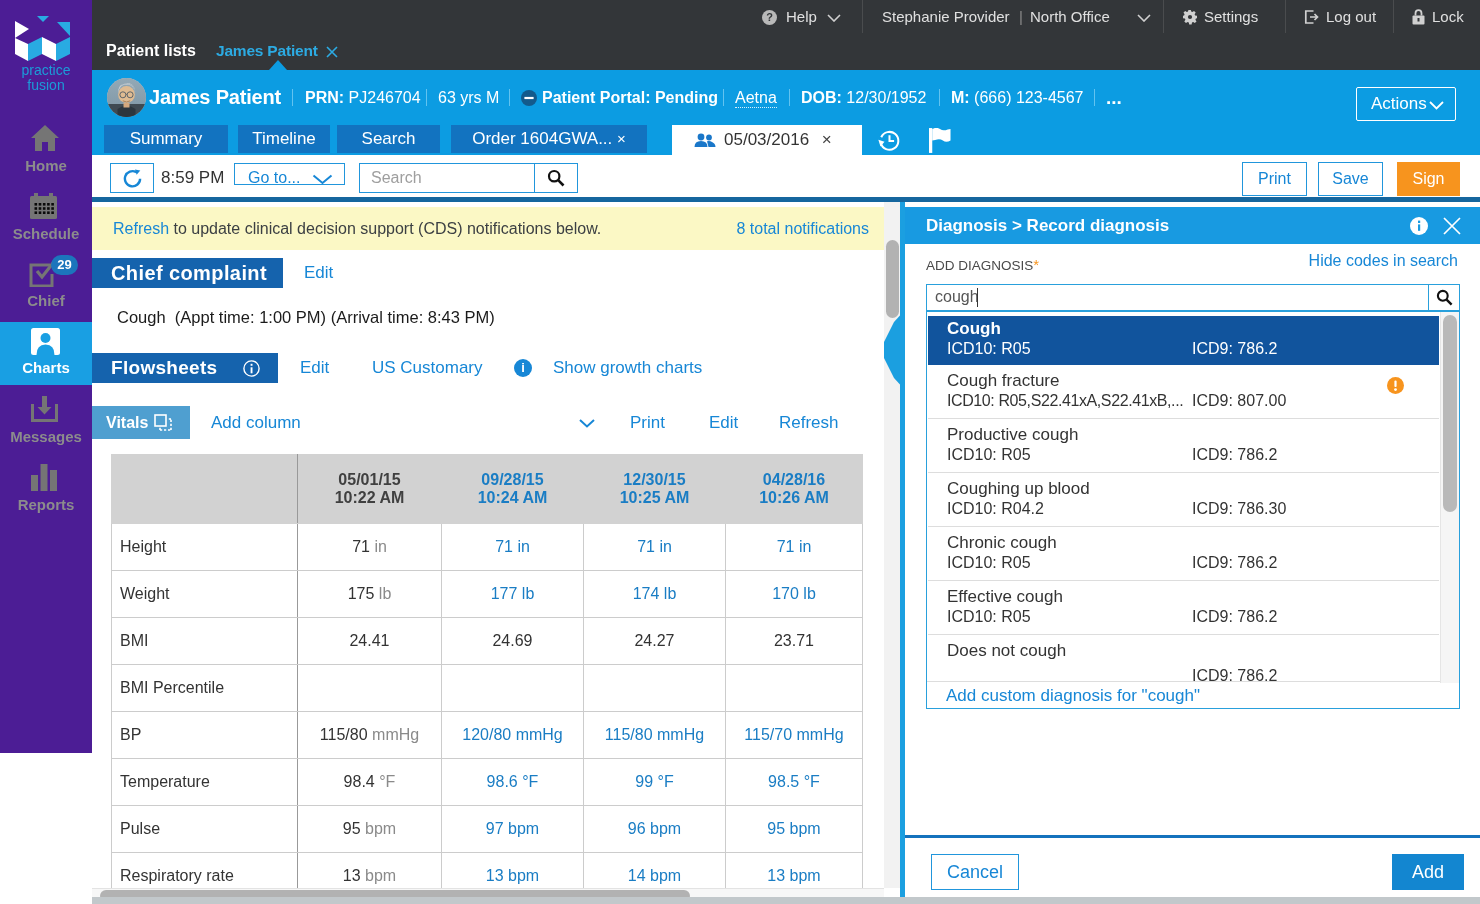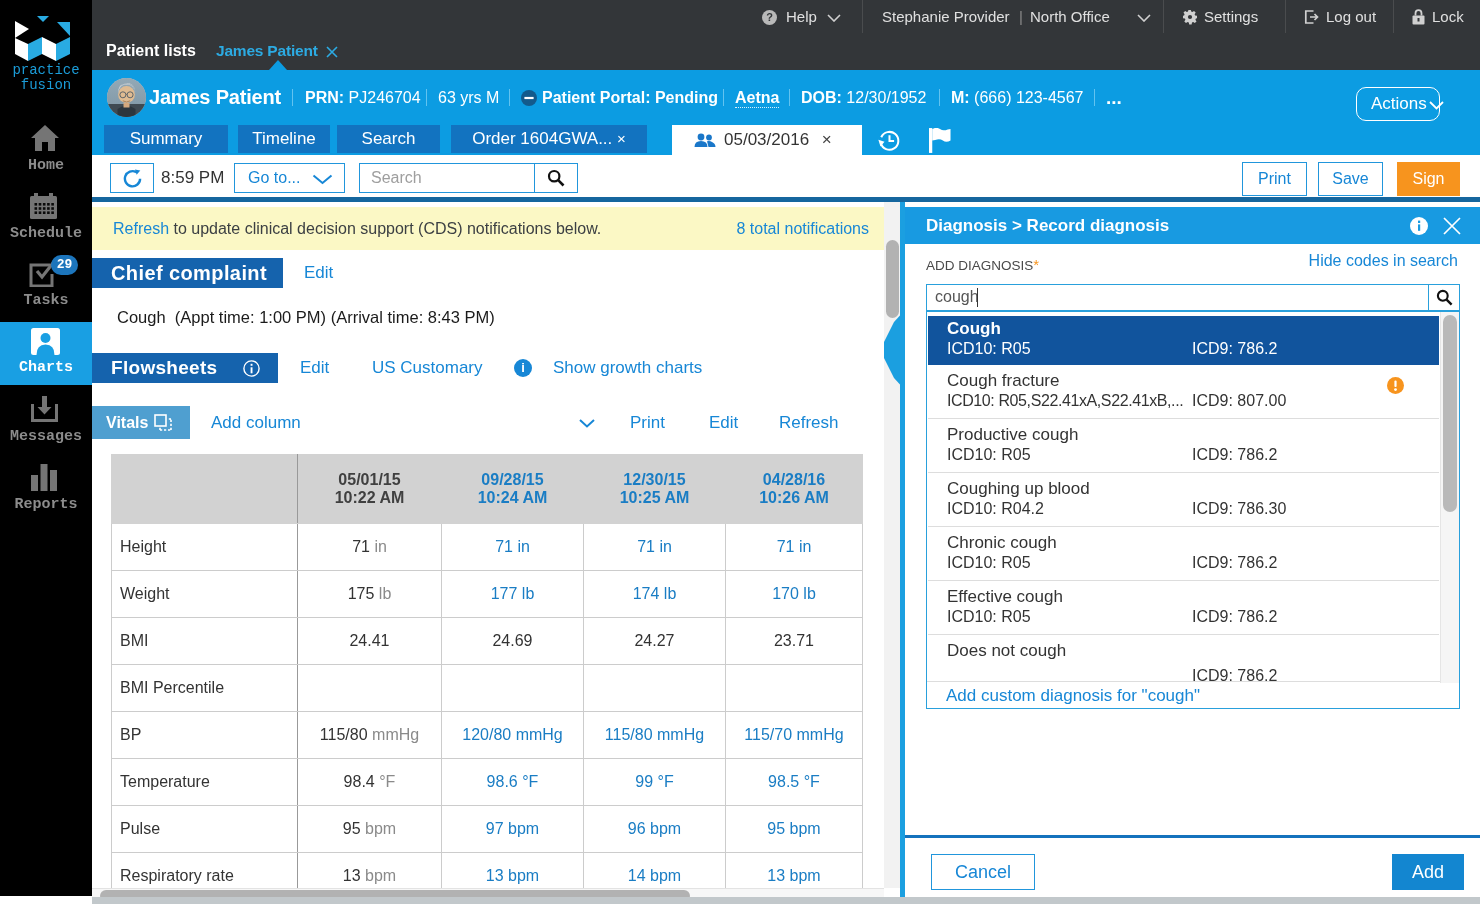--- a/index.html
+++ b/index.html
@@ -44,21 +44,21 @@
 #vtable td.seph { border-right:1px solid #999; }
 .unit { color:#8a8a8a; }
 
 #panel { position:absolute; left:900px; top:202px; width:580px; height:702px; background:#fff; border-left:5px solid #1b9fe0; }
 #phead { position:absolute; left:0; top:5px; width:575px; height:37px; background:#189ae1; color:#fff; font-weight:bold; font-size:17px; line-height:37px; }
 .ditem { position:absolute; left:1px; width:511px; height:53px; background:#fff; border-bottom:1px solid #ddd; }
 .ditem .nm { position:absolute; left:19px; top:5px; font-size:17px; color:#333; }
 .ditem .c10 { position:absolute; left:19px; top:26px; font-size:16px; color:#333; }
 .ditem .c9 { position:absolute; left:264px; top:26px; font-size:16px; color:#333; }
 
-#sidebar { position:absolute; left:0; top:0; width:92px; height:896px; background:#000000;font-family:Liberation Mono, monospace; }
+#sidebar { position:absolute; left:0; top:0; width:92px; height:753px; background:#4c1d95; }
 .navlbl { position:absolute; width:92px; text-align:center; color:#8c8c8c; font-size:15px; font-weight:bold; }
 #bottomstrip { position:absolute; left:92px; top:897px; width:1388px; height:7px; background:#c2c8cb; }
 .vthumb { position:absolute; border-radius:7px; background:#b2b2b2; }
 </style>
 </head>
 <body>
 
 <div id="topbar">
   <svg class="abs" style="left:670px;top:10px;" width="15" height="15" viewBox="0 0 15 15">
       <circle cx="7.5" cy="7.5" r="7.5" fill="#b9b9b9"></circle>
@@ -111,21 +111,21 @@
   <span class="meta" style="left:213px;"><b>PRN:</b> PJ246704</span>
   <span class="bdiv" style="left:334px;"></span>
   <span class="meta" style="left:346px;">63 yrs M</span>
   <span class="bdiv" style="left:417px;"></span>
   <svg class="abs" style="left:429px;top:20px;" width="16" height="16" viewBox="0 0 16 16">
       <circle cx="8" cy="8" r="8" fill="#135a8c"></circle>
       <rect x="3.4" y="6.9" width="9.2" height="2.2" fill="#fff"></rect>
     </svg>
   <span class="meta" style="left:450px; font-weight:bold;">Patient Portal: Pending</span>
   <span class="bdiv" style="left:631px;"></span>
-  <span class="meta" style="left:643px;font-weight:bold;"><span style="border-bottom:1px dotted #d9f0fb; padding-bottom:1px;">Aetna</span></span>
+  <span class="meta" style="left:643px;"><span style="border-bottom:1px dotted #d9f0fb; padding-bottom:1px;">Aetna</span></span>
   <span class="bdiv" style="left:697px;"></span>
   <span class="meta" style="left:709px;"><b>DOB:</b> 12/30/1952</span>
   <span class="bdiv" style="left:847px;"></span>
   <span class="meta" style="left:859px;"><b>M:</b> (666) 123-4567</span>
   <span class="bdiv" style="left:1002px;"></span>
   <span class="meta" style="left:1014px; font-weight:bold; font-size:19px;">...</span>
 </div>
 <div id="avatar">
 <svg width="39" height="39" viewBox="0 0 39 39">
       <defs>
@@ -140,21 +140,21 @@
       <path d="M16.5 25 h6 v4.5 h-6z" fill="#d4a97f"></path>
       <circle cx="19.5" cy="16.5" r="8.4" fill="#debb92"></circle>
       <path d="M11.2 15.5 Q10.6 7.8 16 6 Q19.5 4.7 23.5 6.2 Q28.6 8.2 27.9 15.2 Q28.8 10 25.5 7 Q22 4.2 17.5 5.5 Q12 7.2 11.2 15.5Z" fill="#cdd2d5"></path>
       <path d="M11.2 13.8 Q12.2 6.2 19.5 6 Q26.8 6.2 27.8 13.6 Q26.5 8.6 23.4 7.2 Q19.5 5.6 15.8 7.2 Q12.5 8.8 11.2 13.8Z" fill="#d8dcde"></path>
       <circle cx="15.9" cy="16.8" r="3" fill="none" stroke="#5f6569" stroke-width="1"></circle>
       <circle cx="23.1" cy="16.8" r="3" fill="none" stroke="#5f6569" stroke-width="1"></circle>
       <path d="M18.9 16.3 h1.2" stroke="#5f6569" stroke-width="0.9"></path>
       <path d="M15.8 22.8 Q19.5 25.2 23.2 22.8" stroke="#a8835c" stroke-width="1" fill="none"></path>
     </svg>
 </div>
-<div id="actions" style="position:absolute; left:1356px; top:87px; width:84px; height:34px; border:1px solid #fff; border-radius:10px; color:#fff; font-size:17px; line-height:32px;">
+<div id="actions" style="position:absolute; left:1356px; top:87px; width:100px; height:34px; border:1px solid #fff; border-radius:2px; color:#fff; font-size:17px; line-height:32px;">
   <span style="margin-left:14px;">Actions</span>
   <svg class="abs" style="left:72px;top:13px;" width="15" height="9" viewBox="0 0 15 9">
       <path d="M1 1 L7.5 7.5 L14 1" stroke="#fff" stroke-width="1.8" fill="none"></path>
     </svg>
 </div>
 
 <div id="enctabs">
   <div class="etab" style="left:12px; width:124px;">Summary</div>
   <div class="etab" style="left:146px; width:92px;">Timeline</div>
   <div class="etab" style="left:245px; width:103px;">Search</div>
@@ -181,21 +181,21 @@
 </div>
 
 <div id="toolbar">
   <div class="btn" style="position:absolute; left:18px; top:8px; width:44px; height:30px;">
     <svg style="margin:5px auto 0;" width="19" height="19" viewBox="0 0 19 19">
         <path d="M13.2 3.1 A7.6 7.6 0 1 0 17.1 9.7" fill="none" stroke="#1787d6" stroke-width="2.4"></path>
         <path d="M12 0.5 L17.3 1.4 L13.6 5.8 Z" fill="#1787d6"></path>
       </svg>
   </div>
   <span style="position:absolute; left:69px; top:8px; line-height:30px; font-size:17px; color:#333;">8:59 PM</span>
-  <div class="btn" style="position:absolute; left:142px; top:8px; width:111px; height:30px; line-height:28px; text-align:left;">
+  <div class="btn" style="position:absolute; left:142px; top:8px; width:111px; height:22px; line-height:28px; text-align:left;">
     <span style="margin-left:13px;">Go to...</span>
     <svg class="abs" style="left:77px;top:10px;" width="21" height="11" viewBox="0 0 21 11">
         <path d="M1.5 1.5 L10.5 9 L19.5 1.5" stroke="#1787d6" stroke-width="2" fill="none"></path>
       </svg>
   </div>
   <div style="position:absolute; left:267px; top:8px; width:219px; height:30px; border:1px solid #2196dc;">
     <span style="position:absolute; left:11px; line-height:28px; color:#9e9e9e; font-size:16px;">Search</span>
     <div style="position:absolute; right:0; width:43px; height:28px; border-left:1px solid #2196dc;">
       <svg style="margin:5px auto 0;" width="18" height="18" viewBox="0 0 18 18">
           <circle cx="7.2" cy="7.2" r="5.2" fill="none" stroke="#111" stroke-width="2.2"></circle>
@@ -391,21 +391,21 @@
       <span class="nm">Does not cough</span>
       <span class="c9" style="top:31px;">ICD9: 786.2</span>
     </div>
     <div style="position:absolute; left:0; bottom:0; width:532px; height:27px; border-top:1px solid #ddd; background:#fff;">
       <span class="link" style="position:absolute; left:19px; top:4px; font-size:17px;">Add custom diagnosis for "cough"</span>
     </div>
     <div style="position:absolute; right:0; top:0; width:19px; height:371px; background:#f5f5f5; border-left:1px solid #e5e5e5;"></div>
     <div class="vthumb" style="right:2px; top:3px; width:14px; height:197px; background:#b9b9b9;"></div>
   </div>
   <div style="position:absolute; left:0; top:633px; width:575px; height:3px; background:#1472bd;"></div>
-  <div class="btn" style="position:absolute; left:26px; top:652px; width:104px; height:36px; line-height:34px; font-size:18px;">Cancel</div>
+  <div class="btn" style="position:absolute; left:26px; top:652px; width:88px; height:36px; line-height:34px; font-size:18px;">Cancel</div>
   <div class="btn" style="position:absolute; left:487px; top:652px; width:72px; height:36px; line-height:34px; font-size:18px; background:#1386d0; border-color:#1386d0; color:#fff;">Add</div>
 </div>
 
 <div id="sidebar">
   <svg class="abs" style="left:14px;top:16px;" width="57" height="45" viewBox="0 0 57 45">
     <polygon points="23,0 35,0 29,6" fill="#29abe2"></polygon>
     <polygon points="1,5 15,13 1,22" fill="#fff"></polygon>
     <polygon points="43,6 56,6 56,20" fill="#29abe2"></polygon>
     <polygon points="1,22 14,28 14,45 1,38" fill="#fff"></polygon>
     <polygon points="14,28 28,21 28,38 14,45" fill="#29abe2"></polygon>
@@ -441,21 +441,21 @@
         <rect x="17.1" y="18.4" width="2.6" height="2.6"></rect>
         <rect x="21.3" y="18.4" width="2.6" height="2.6"></rect>
       </g>
     </svg>
   <div class="navlbl" style="top:225px;">Schedule</div>
 
   <svg class="abs" style="left:29px;top:260px;" width="27" height="27" viewBox="0 0 27 27">
       <path d="M21 5 H2 V26 H23 V14" fill="none" stroke="#757575" stroke-width="3"></path>
       <path d="M8 11 L13 17 L24 3" fill="none" stroke="#757575" stroke-width="3.2"></path>
     </svg>
-  <div class="navlbl" style="top:292px;">Tasks</div>
+  <div class="navlbl" style="top:292px;">Chief</div>
   <div style="position:absolute; left:51px; top:255px; width:27px; height:20px; background:#1c75bc; border-radius:10px; color:#fff; font-size:13px; font-weight:bold; text-align:center; line-height:20px;">29</div>
 
   <div style="position:absolute; left:0; top:322px; width:92px; height:63px; background:#199fe3;"></div>
   <svg class="abs" style="left:31px;top:328px;" width="29" height="27" viewBox="0 0 29 27">
       <rect x="0" y="0" width="29" height="27" rx="2.5" fill="#fff"></rect>
       <circle cx="14.5" cy="10" r="5" fill="#199fe3"></circle>
       <path d="M5.5 27 Q5.5 16.5 14.5 16.5 Q23.5 16.5 23.5 27 Z" fill="#199fe3"></path>
     </svg>
   <div class="navlbl" style="top:359px; color:#fff;">Charts</div>
 

